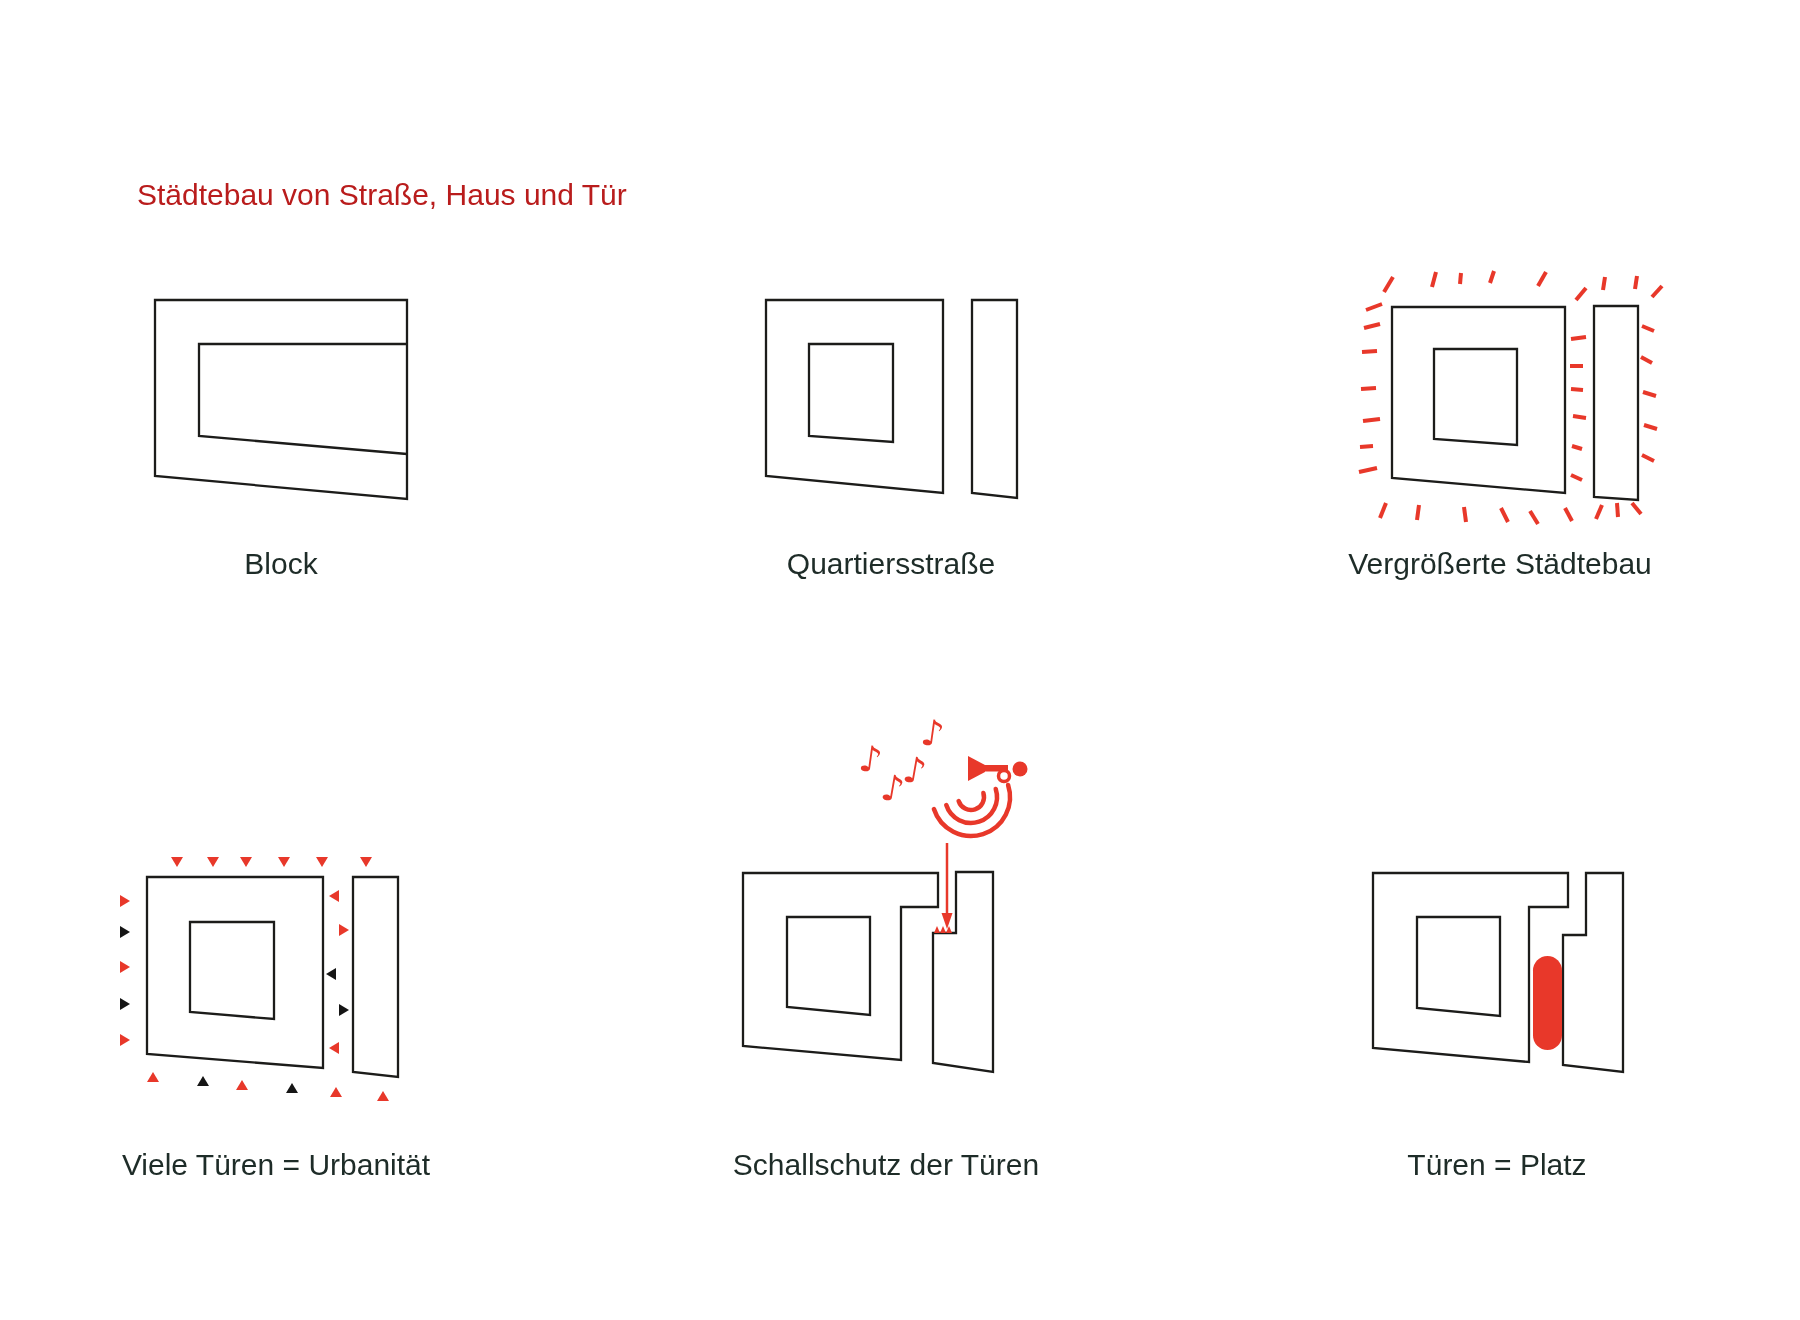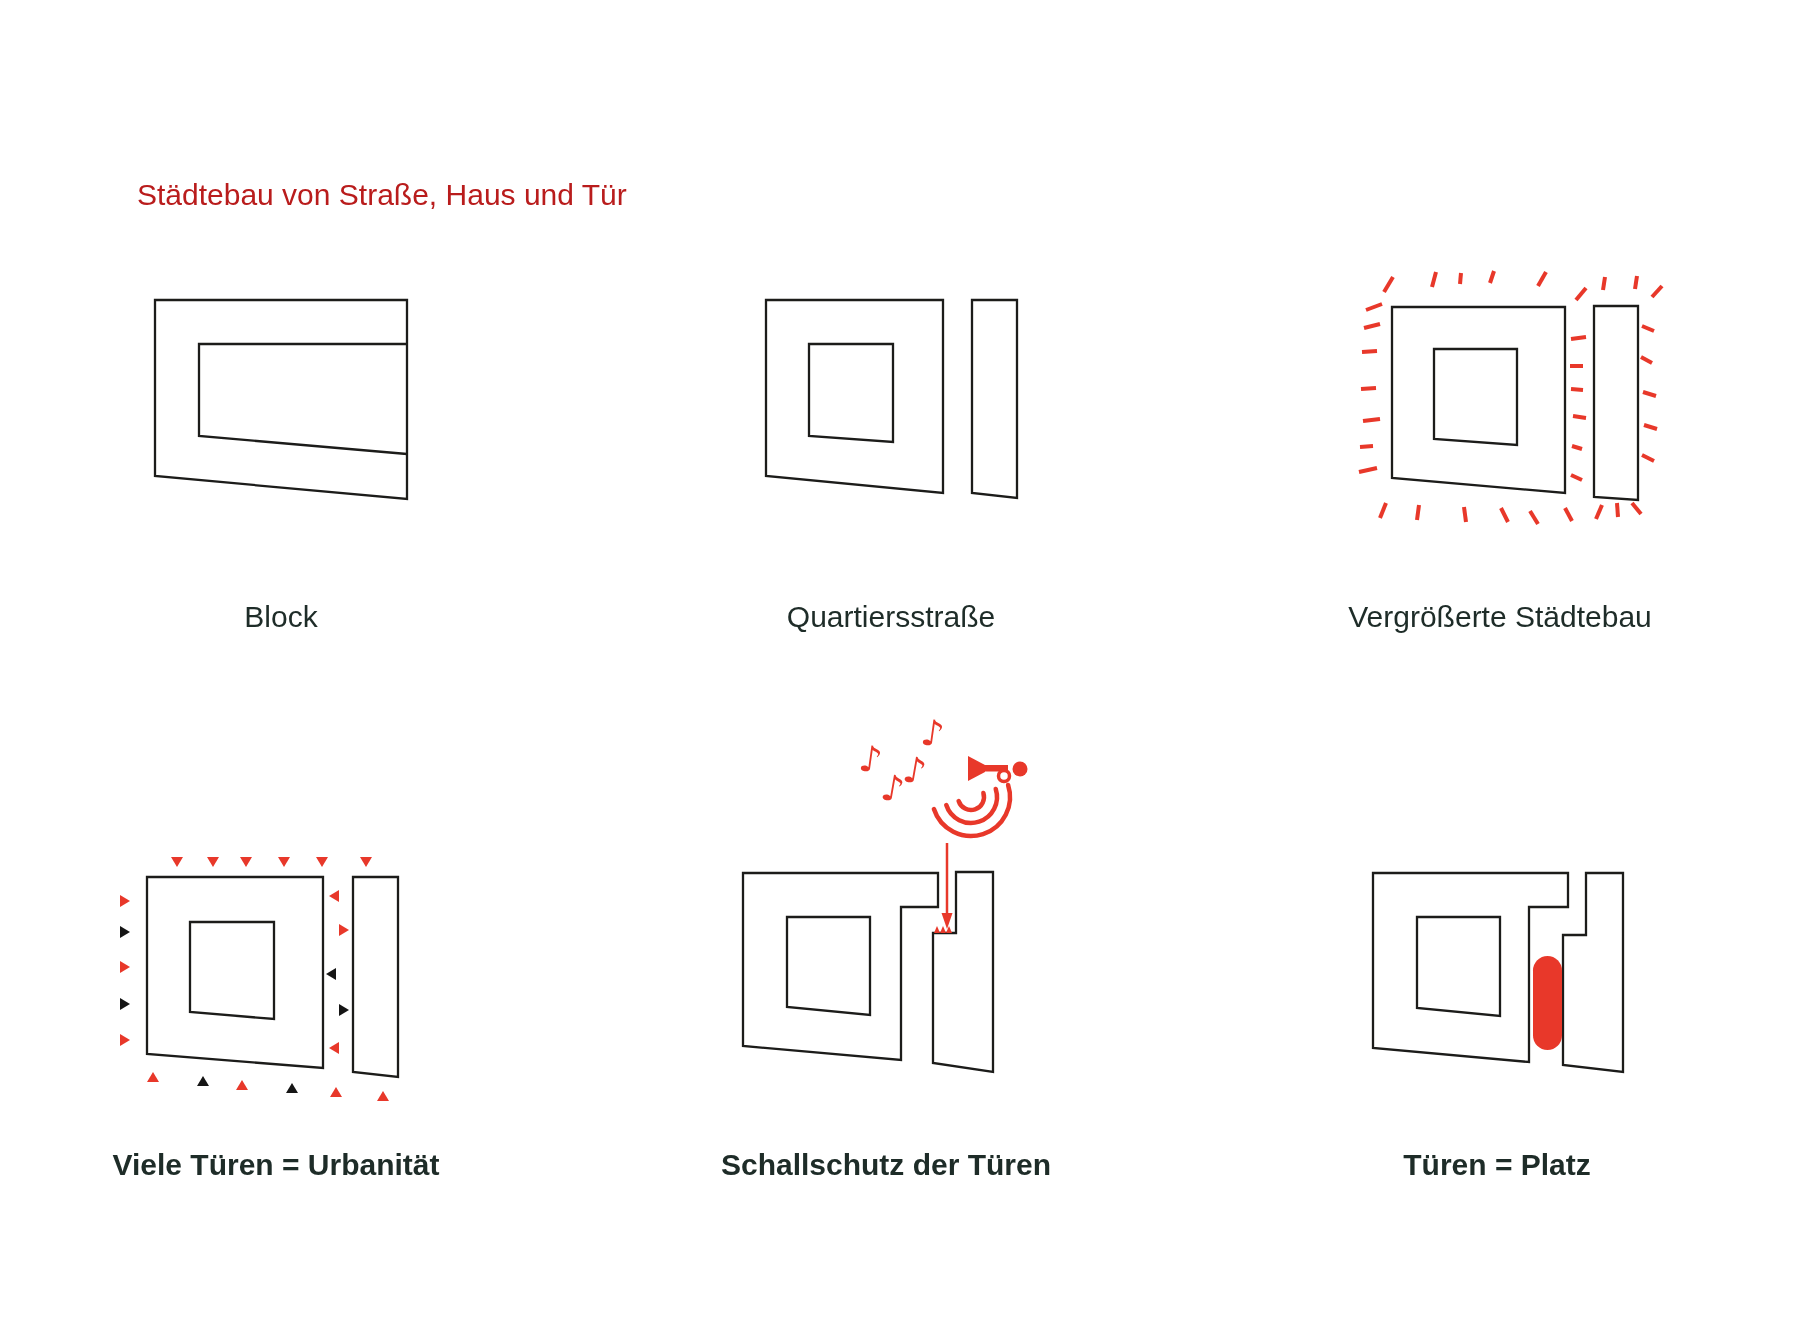--- a/index.html
+++ b/index.html
@@ -19,22 +19,22 @@
     margin-top:44px;
   }
   .diagram-label{
     position:absolute;
     transform:translateX(-50%);
     font-size:30px;line-height:34px;
     color:#1e2c28;
     white-space:nowrap;
     text-align:center;
   }
-  .row1{top:600px;}
-  .row2{top:1148px;font-weight:bold;}
+  .row1{top:547px;}
+  .row2{top:1148px;}
   svg{position:absolute;left:0;top:0;}
   .ln{fill:none;stroke:#1c1c1a;stroke-width:2.3;stroke-linejoin:miter;}
   .red-ln{fill:none;stroke:#e8382a;stroke-width:4;stroke-linecap:butt;}
   .red-fill{fill:#e8382a;stroke:none;}
   .blk-fill{fill:#151515;stroke:none;}
   .red-arc{fill:none;stroke:#e8382a;stroke-width:4.5;stroke-linecap:round;}
   .note{fill:#e8382a;font-family:"DejaVu Sans", sans-serif;font-size:36px;}
 </style>
 </head>
 <body>

